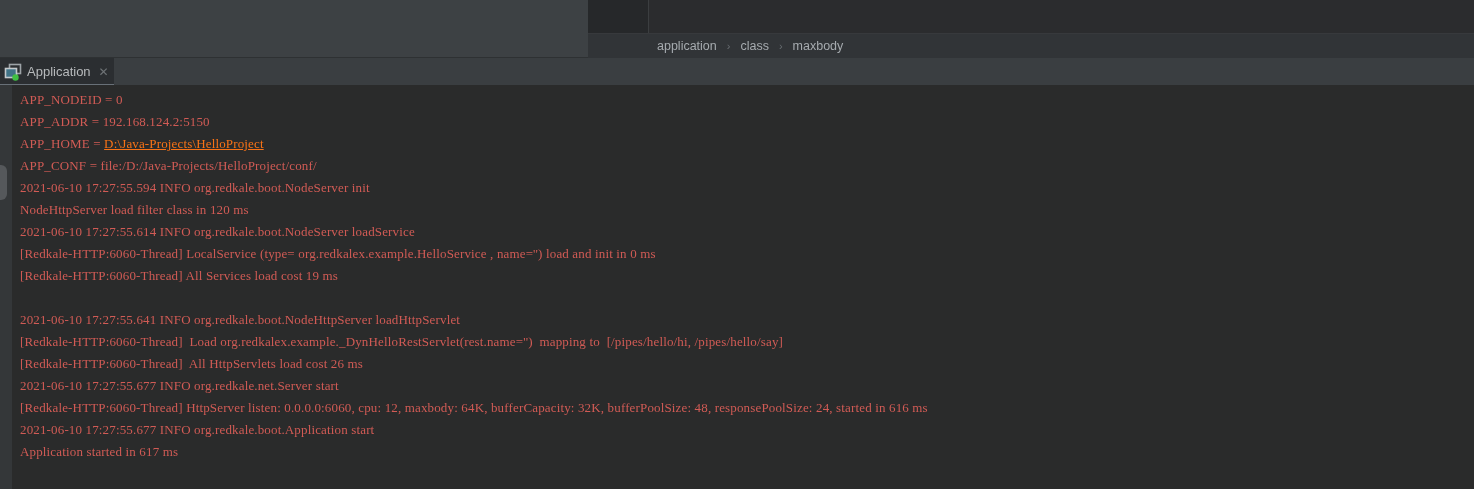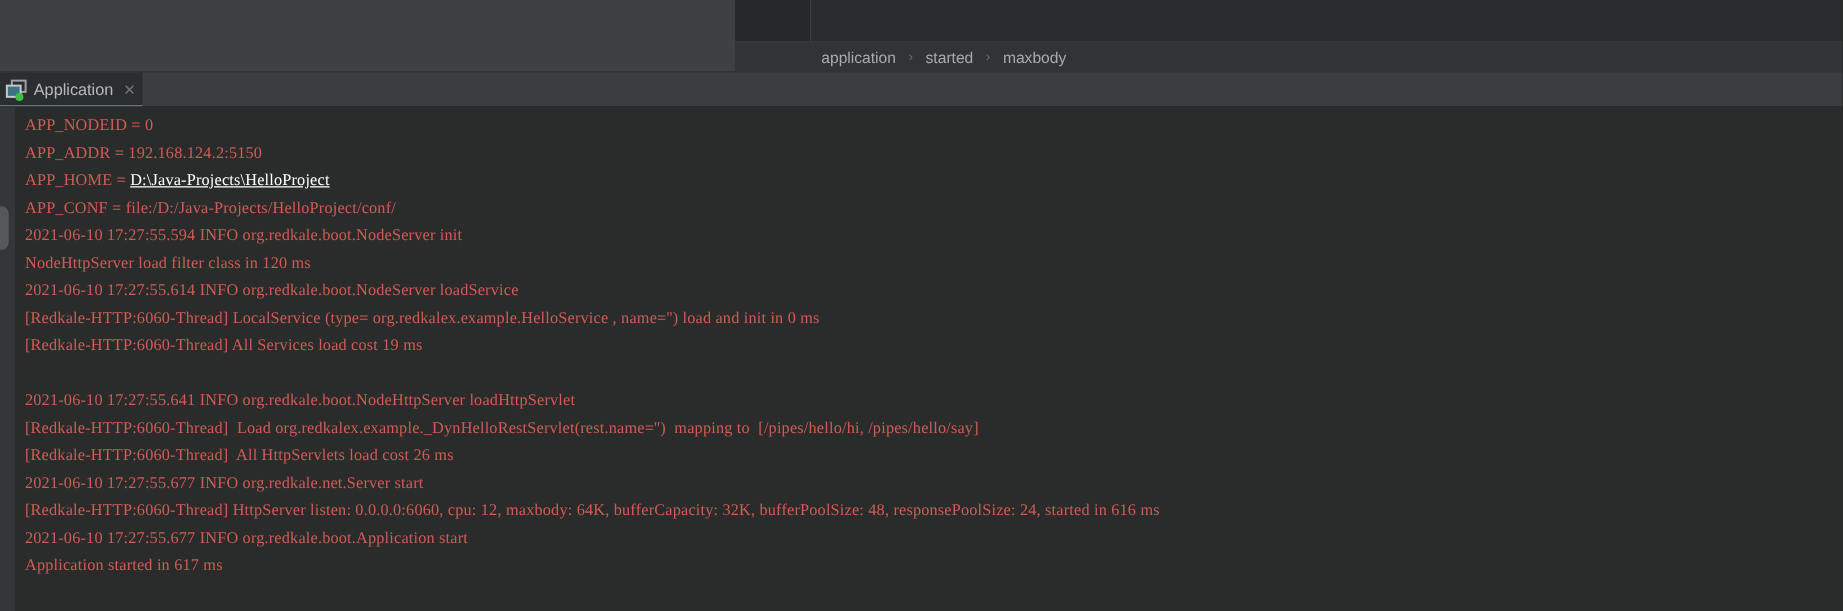--- a/index.html
+++ b/index.html
@@ -34,37 +34,37 @@
 
   
   .console { position:absolute; left:0; top:85px; width:1474px; height:404px; background:#2a2b2b; }
   .gutter { position:absolute; left:0; top:0; width:12px; height:404px; background:#343739; }
   .gutter-thumb { position:absolute; left:0; top:80px; width:7px; height:35px;
                   background:#55585b; border-radius:0 6px 6px 0; cursor:pointer; }
   .clines { position:absolute; left:20px; top:4px; right:0;
             font-family:Liberation Serif, serif; font-size:13px; line-height:22px;
             letter-spacing:0.15px; white-space:pre; }
   .cline { min-height:22px; color:#d15b55; }
-  .clink { color:#ffffff; text-decoration:underline; cursor:pointer; }
+  .clink { color:#f97316; text-decoration:underline; cursor:pointer; }
 </style>
 </head>
 <body>
 
 <div class="stage">
 
   <div class="top-left-pane"></div>
 
   <div class="editor-top">
     <div class="editor-top-right"></div>
   </div>
 
   <div class="breadcrumb-bar">
       <span class="bc-item">application</span>
       <span class="bc-sep">›</span>
-      <span class="bc-item">started</span>
+      <span class="bc-item">class</span>
       <span class="bc-sep">›</span>
       <span class="bc-item">maxbody</span>
     </div>
 
   <div class="tabbar">
     <div class="tab">
       <svg class="tab-icon" viewBox="0 0 18 18">
         <rect x="5.5" y="1.5" width="11" height="9" fill="none" stroke="#9da3a7" stroke-width="1.6"></rect>
         <rect x="1.5" y="5.5" width="11" height="9" fill="#3f7286" stroke="#c3c8cb" stroke-width="1.6"></rect>
         <circle cx="11.5" cy="14.5" r="3.2" fill="#3fbf43"></circle>

